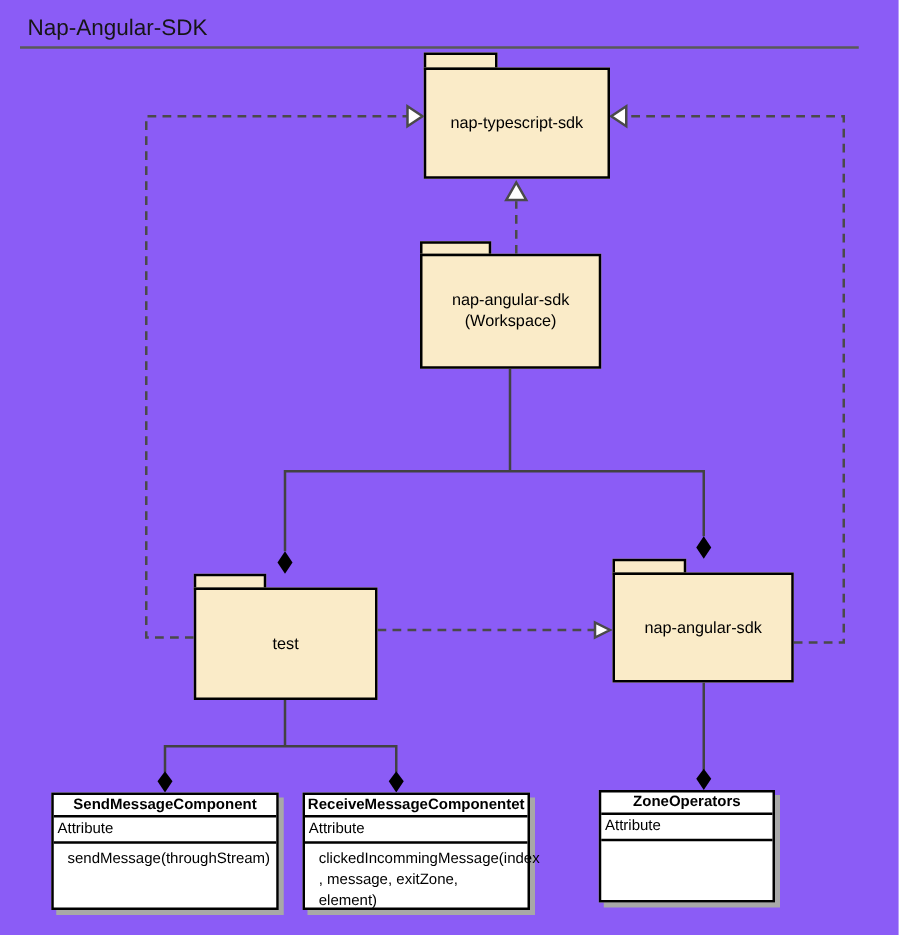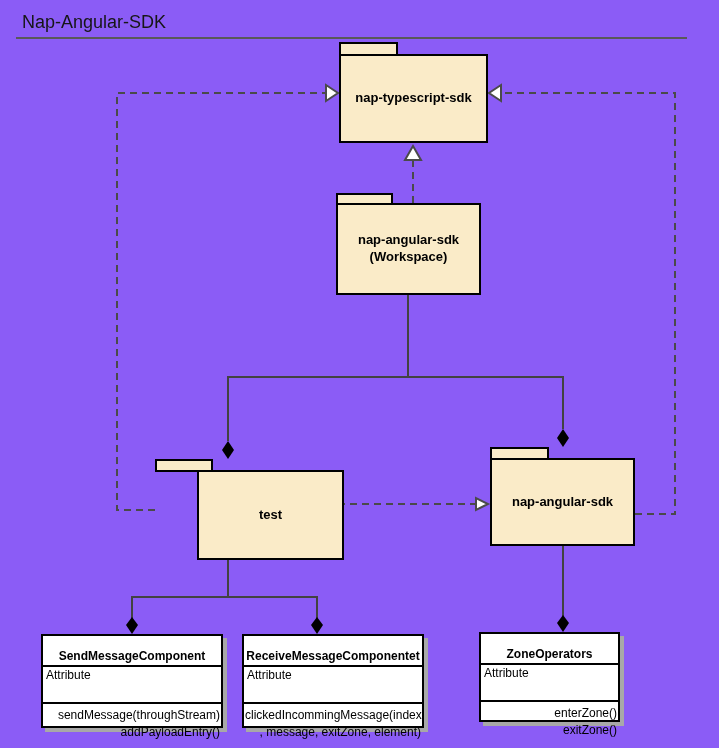--- a/index.html
+++ b/index.html
@@ -17,35 +17,35 @@
   svg.connectors{position:absolute;left:0;top:0;}
   
   .package{position:absolute;}
   .pkg-tab{
     position:absolute;left:0;top:0;background:#FAEBC8;border:2px solid #000;
     box-sizing:border-box;
   }
   .pkg-body{
     position:absolute;left:0;background:#FAEBC8;border:2px solid #000;
     box-sizing:border-box;display:flex;align-items:center;justify-content:center;
-    text-align:center;font-weight:700;font-size:13px;color:#000;line-height:1.3;
+    text-align:center;font-weight:400;font-size:13px;color:#000;line-height:1.3;
   }
   
   .uml-class{
     position:absolute;background:#ffffff;border:2px solid #000;
     box-shadow:4px 4px 0 #a8a8a8;box-sizing:border-box;font-size:12px;color:#000;
   }
   .cls-name{
     font-weight:700;text-align:center;border-bottom:2px solid #000;
-    padding:14px 2px 2px;line-height:13px;
+    padding:1px 2px 2px;line-height:13px;
   }
   .cls-attr{
-    text-align:left;border-bottom:2px solid #000;padding:2px 3px 20px;line-height:13px;
+    text-align:left;border-bottom:2px solid #000;padding:2px 3px 4px;line-height:13px;
   }
-  .cls-methods{text-align:right;padding:3px 1px;line-height:17px;}
+  .cls-methods{text-align:left;padding:3px 11px;line-height:17px;}
   .cls-methods span{display:block;}
 </style>
 </head>
 <body>
 
 <div id="canvas">
 
   <div id="page-title">Nap-Angular-SDK</div>
   <div id="title-rule"></div>
 
@@ -99,48 +99,43 @@
     <div class="pkg-body" style="top:10px;width:145px;height:92px;">
       <span>
         <span>nap-angular-sdk</span><br>
         <span>(Workspace)</span>
       </span>
     </div>
   </div>
 
   <div class="package" style="left:155px;top:459px;">
     <div class="pkg-tab" style="width:58px;height:13px;"></div>
-    <div class="pkg-body" style="top:11px;width:147px;height:90px;margin-left:42px;">test</div>
+    <div class="pkg-body" style="top:11px;width:147px;height:90px;">test</div>
   </div>
 
   <div class="package" style="left:490px;top:447px;">
     <div class="pkg-tab" style="width:59px;height:13px;"></div>
     <div class="pkg-body" style="top:11px;width:145px;height:88px;">nap-angular-sdk</div>
   </div>
 
   <div class="uml-class" style="left:41px;top:634px;width:182px;height:94px;">
     <div class="cls-name">SendMessageComponent</div>
     <div class="cls-attr">Attribute</div>
     <div class="cls-methods">
       <span>sendMessage(throughStream)</span>
-      <span>addPayloadEntry()</span>
     </div>
   </div>
 
   <div class="uml-class" style="left:242px;top:634px;width:182px;height:94px;">
     <div class="cls-name">ReceiveMessageComponentet</div>
     <div class="cls-attr">Attribute</div>
     <div class="cls-methods">
       <span>clickedIncommingMessage(index</span>
       <span>, message, exitZone, element)</span>
     </div>
   </div>
 
   <div class="uml-class" style="left:479px;top:632px;width:141px;height:90px;">
     <div class="cls-name">ZoneOperators</div>
     <div class="cls-attr">Attribute</div>
-    <div class="cls-methods">
-      <span>enterZone()</span>
-      <span>exitZone()</span>
-    </div>
   </div>
 
 </div>
 
 </body></html>

